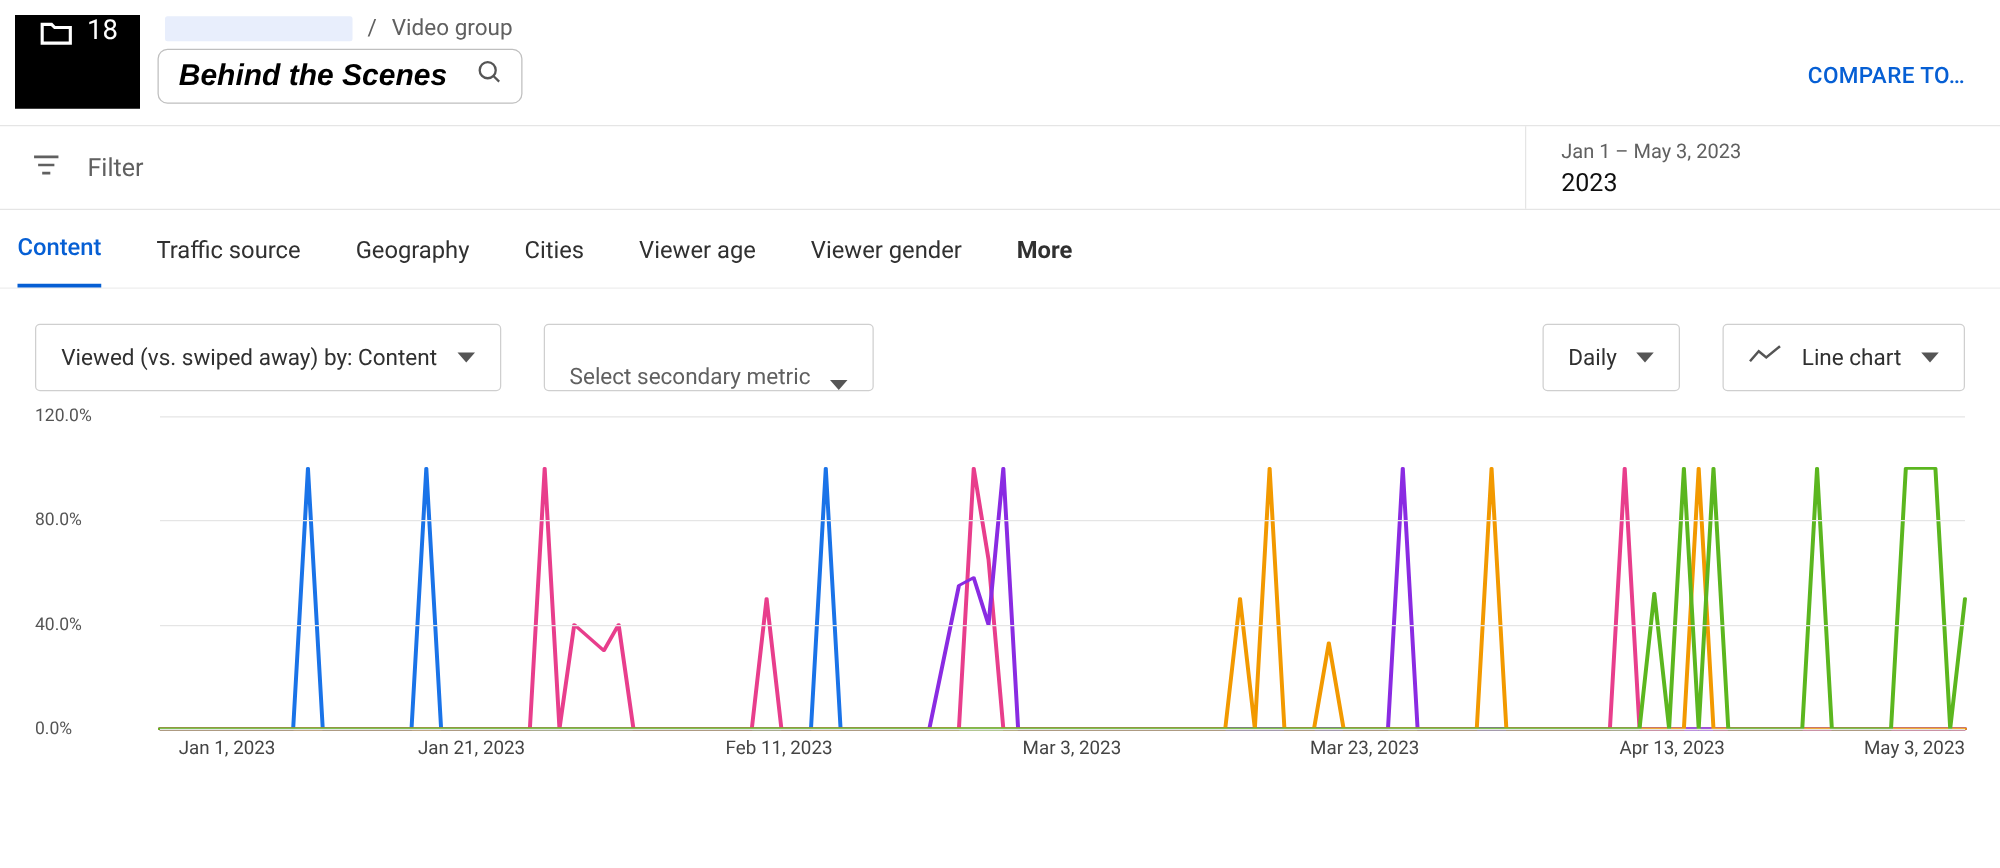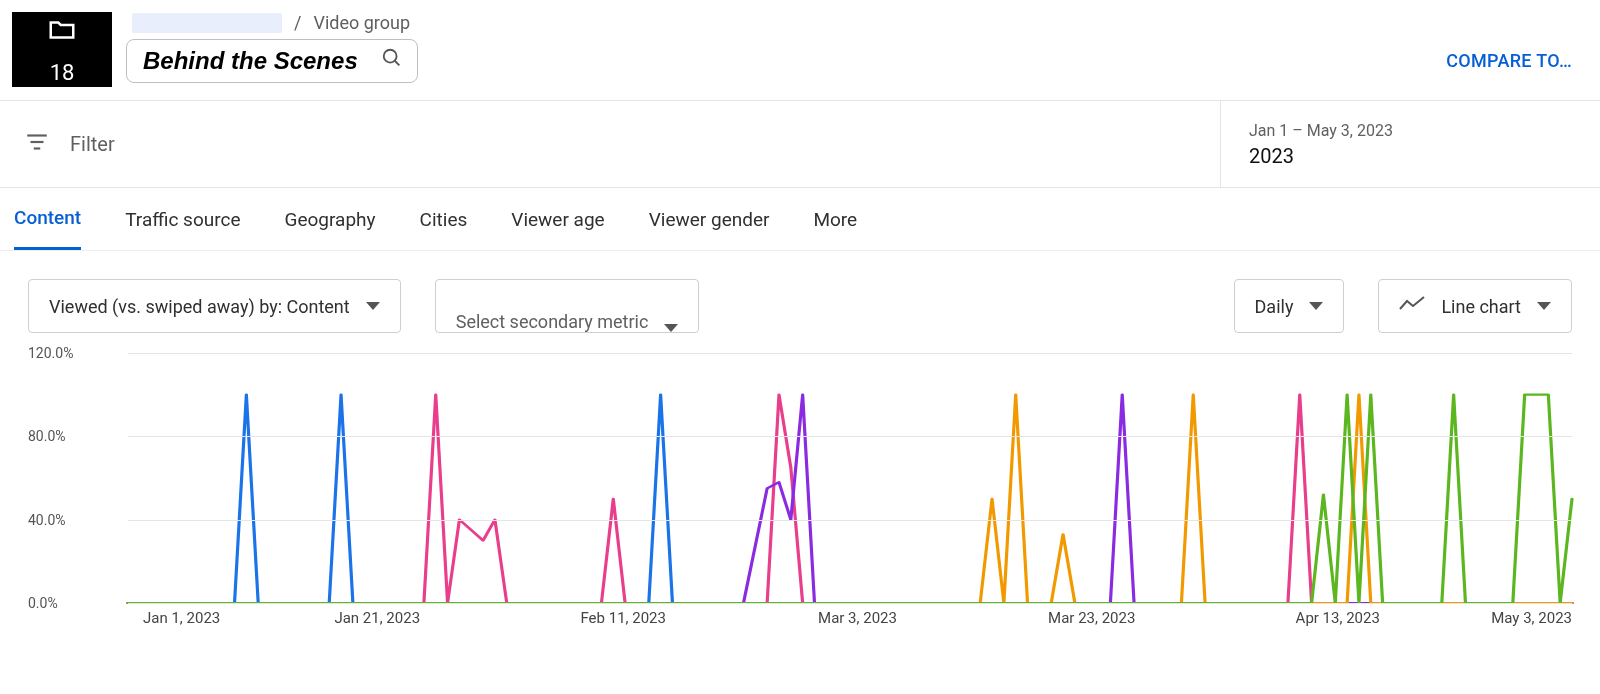--- a/index.html
+++ b/index.html
@@ -1,41 +1,41 @@
 <!DOCTYPE html>
 <html><head>
 <meta charset="utf-8">
 <style>
   * { box-sizing: border-box; }
   html, body { margin:0; padding:0; font-family: Roboto, Arial, sans-serif; color:#0f0f0f; background:#fff; }
   body { width:1600px; }
 
   
   .header { display:flex; align-items:flex-start; padding:12px 28px 0 12px; height:100px; position:relative;}
-  .tile { width:100px; height:75px; background:#000; color:#fff; display:flex; align-items:center; justify-content:center; gap:10px; font-size:22px;flex-direction:column; }
+  .tile { width:100px; height:75px; background:#000; color:#fff; display:flex; align-items:flex-start; justify-content:center; gap:10px; font-size:22px; }
   .tile svg { width:30px; height:30px; }
   .head-center { margin-left:14px; flex:1; }
   .crumbs { display:flex; align-items:center; gap:12px; font-size:18px; color:#606060; margin-bottom:6px; padding-left:6px;}
   .crumb-blank { width:150px; height:20px; background:#e8eefc; border-radius:2px; }
   .search-pill { display:inline-flex; align-items:center; gap:10px; border:1px solid #bfbfbf; border-radius:8px; padding:6px 14px; font-size:24px; font-weight:700; }
   .search-pill input { border:none; outline:none; font-size:24px; font-weight:700; width:230px; background:transparent;font-style:italic; }
   .compare { position:absolute; right:28px; top:50px; color:#065fd4; font-weight:500; font-size:18px; letter-spacing:.3px; }
 
   
-  .filterbar { display:flex; align-items:stretch; border-top:1px solid #e5e5e5; border-bottom:1px solid #e5e5e5; height:88px; }
+  .filterbar { display:flex; align-items:stretch; border-top:1px solid #e5e5e5; border-bottom:1px solid #e5e5e5; height:68px; }
   .filter-left { display:flex; align-items:center; gap:20px; padding-left:24px; flex:1; color:#606060; font-size:20px;}
   .date-sel { width:380px; border-left:1px solid #e5e5e5; padding:14px 28px; display:flex; align-items:center; justify-content:space-between; }
   .date-sel .range { font-size:16px; color:#606060; }
   .date-sel .year { font-size:20px; margin-top:4px; }
 
   
   .tabs { display:flex; gap:44px; padding:18px 14px 0 14px; border-bottom:1px solid #eee; font-size:19px; color:#303030; align-items:center;}
   .tab { padding-bottom:18px; cursor:pointer; }
   .tab.active { color:#065fd4; font-weight:500; border-bottom:3px solid #065fd4; }
-  .tab.more { display:flex; align-items:center; gap:6px; font-weight:400;}
+  .tab.more { display:flex; align-items:center; gap:6px; font-weight:700;}
 
   
   .controls { display:flex; gap:34px; padding:28px 28px 0 28px; }
   .controls .spacer { flex:1; }
   .dd { border:1px solid #cfcfcf; border-radius:4px; height:54px; display:flex; align-items:center; padding:0 20px; gap:16px; font-size:18px; color:#303030; background:#fff; cursor:pointer;}
   .dd .caret { border-left:7px solid transparent; border-right:7px solid transparent; border-top:8px solid #555; }
   .dd.muted { color:#606060;align-items:flex-end; }
   .lc-icon svg { width:26px; height:18px; }
 
   

